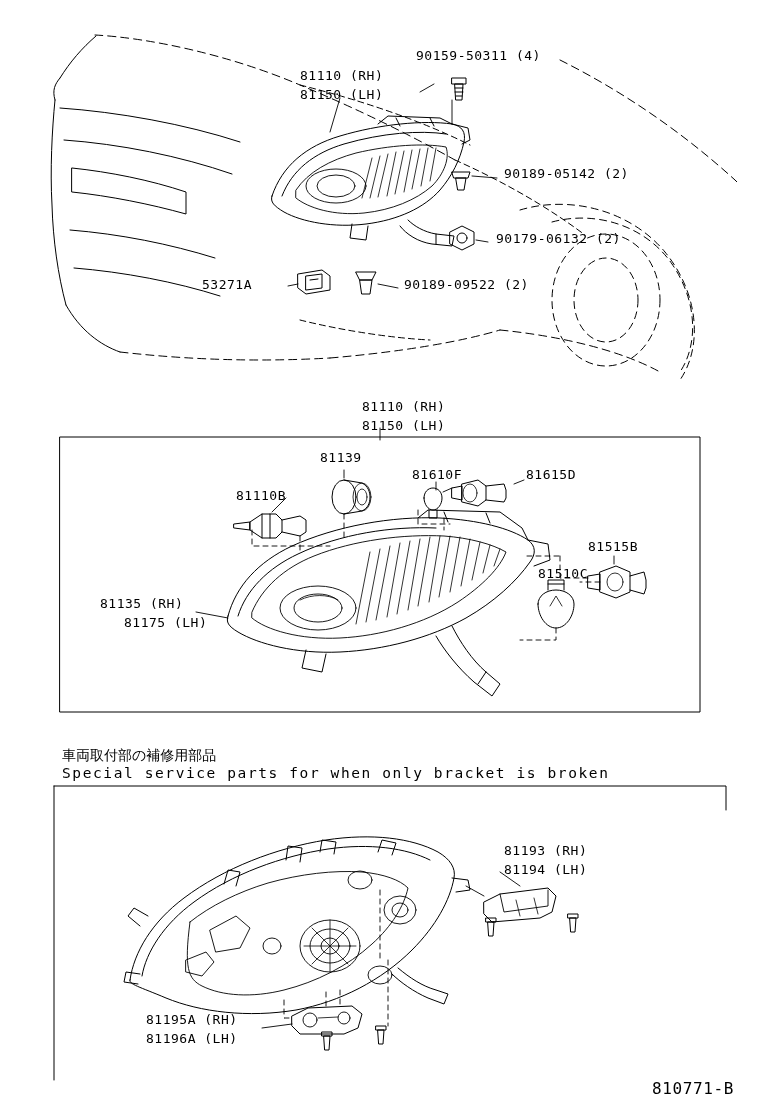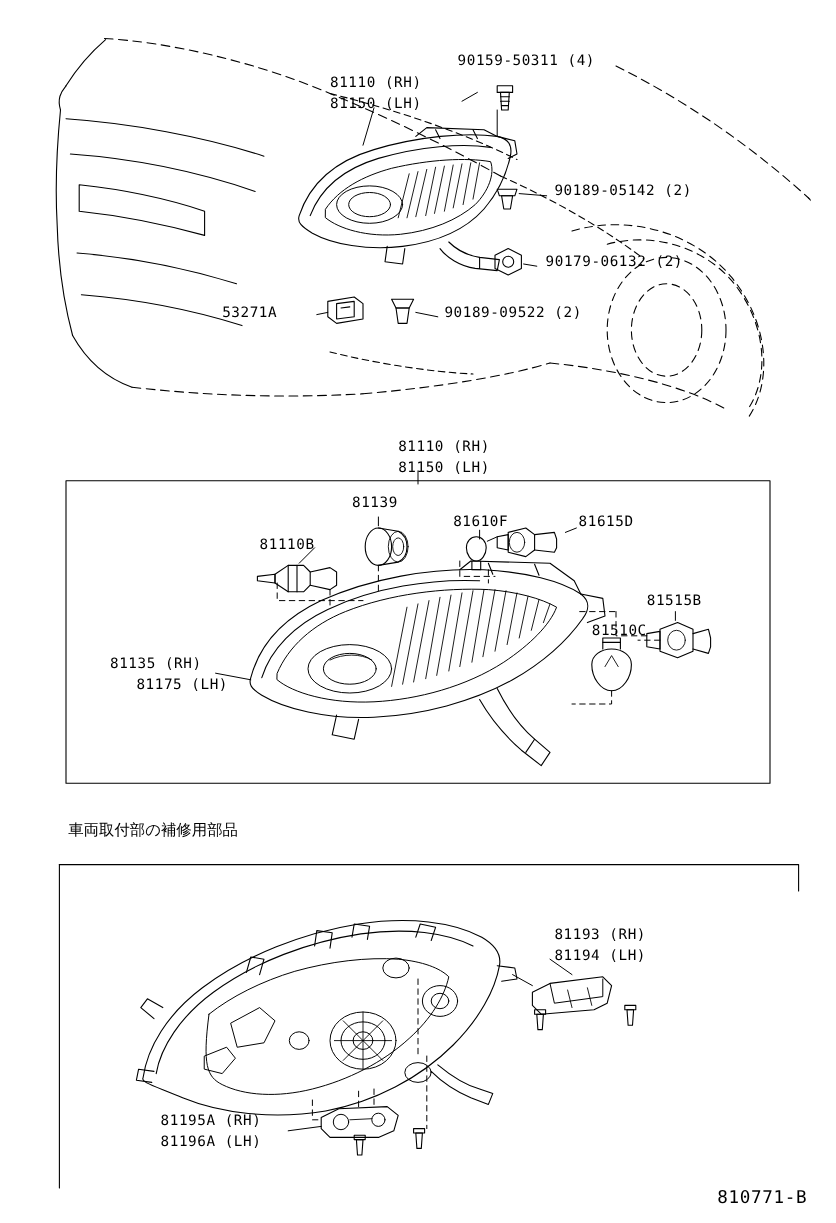--- a/index.html
+++ b/index.html
@@ -366,20 +366,21 @@
   <div class="lbl" style="left:588px; top:539px;">81515B</div>
 
   <div class="lbl" style="left:538px; top:566px;">81510C</div>
 
   <div class="lbl" style="left:100px; top:596px;">81135 (RH)</div>
 
   <div class="lbl" style="left:100px; top:615px;margin-left:24px;">81175 (LH)</div>
 
   <div class="lbl jp" style="left:62px; top:748px;">車両取付部の補修用部品</div>
 
+  <div class="lbl title" style="left:62px; top:766px;">Special service parts for when only bracket is broken</div>
 
   <div class="lbl" style="left:504px; top:843px;">81193 (RH)</div>
 
   <div class="lbl" style="left:504px; top:862px;">81194 (LH)</div>
 
   <div class="lbl" style="left:146px; top:1012px;">81195A (RH)</div>
 
   <div class="lbl" style="left:146px; top:1031px;">81196A (LH)</div>
 
   <div class="lbl code" style="left:652px; top:1081px;">810771-B</div>

